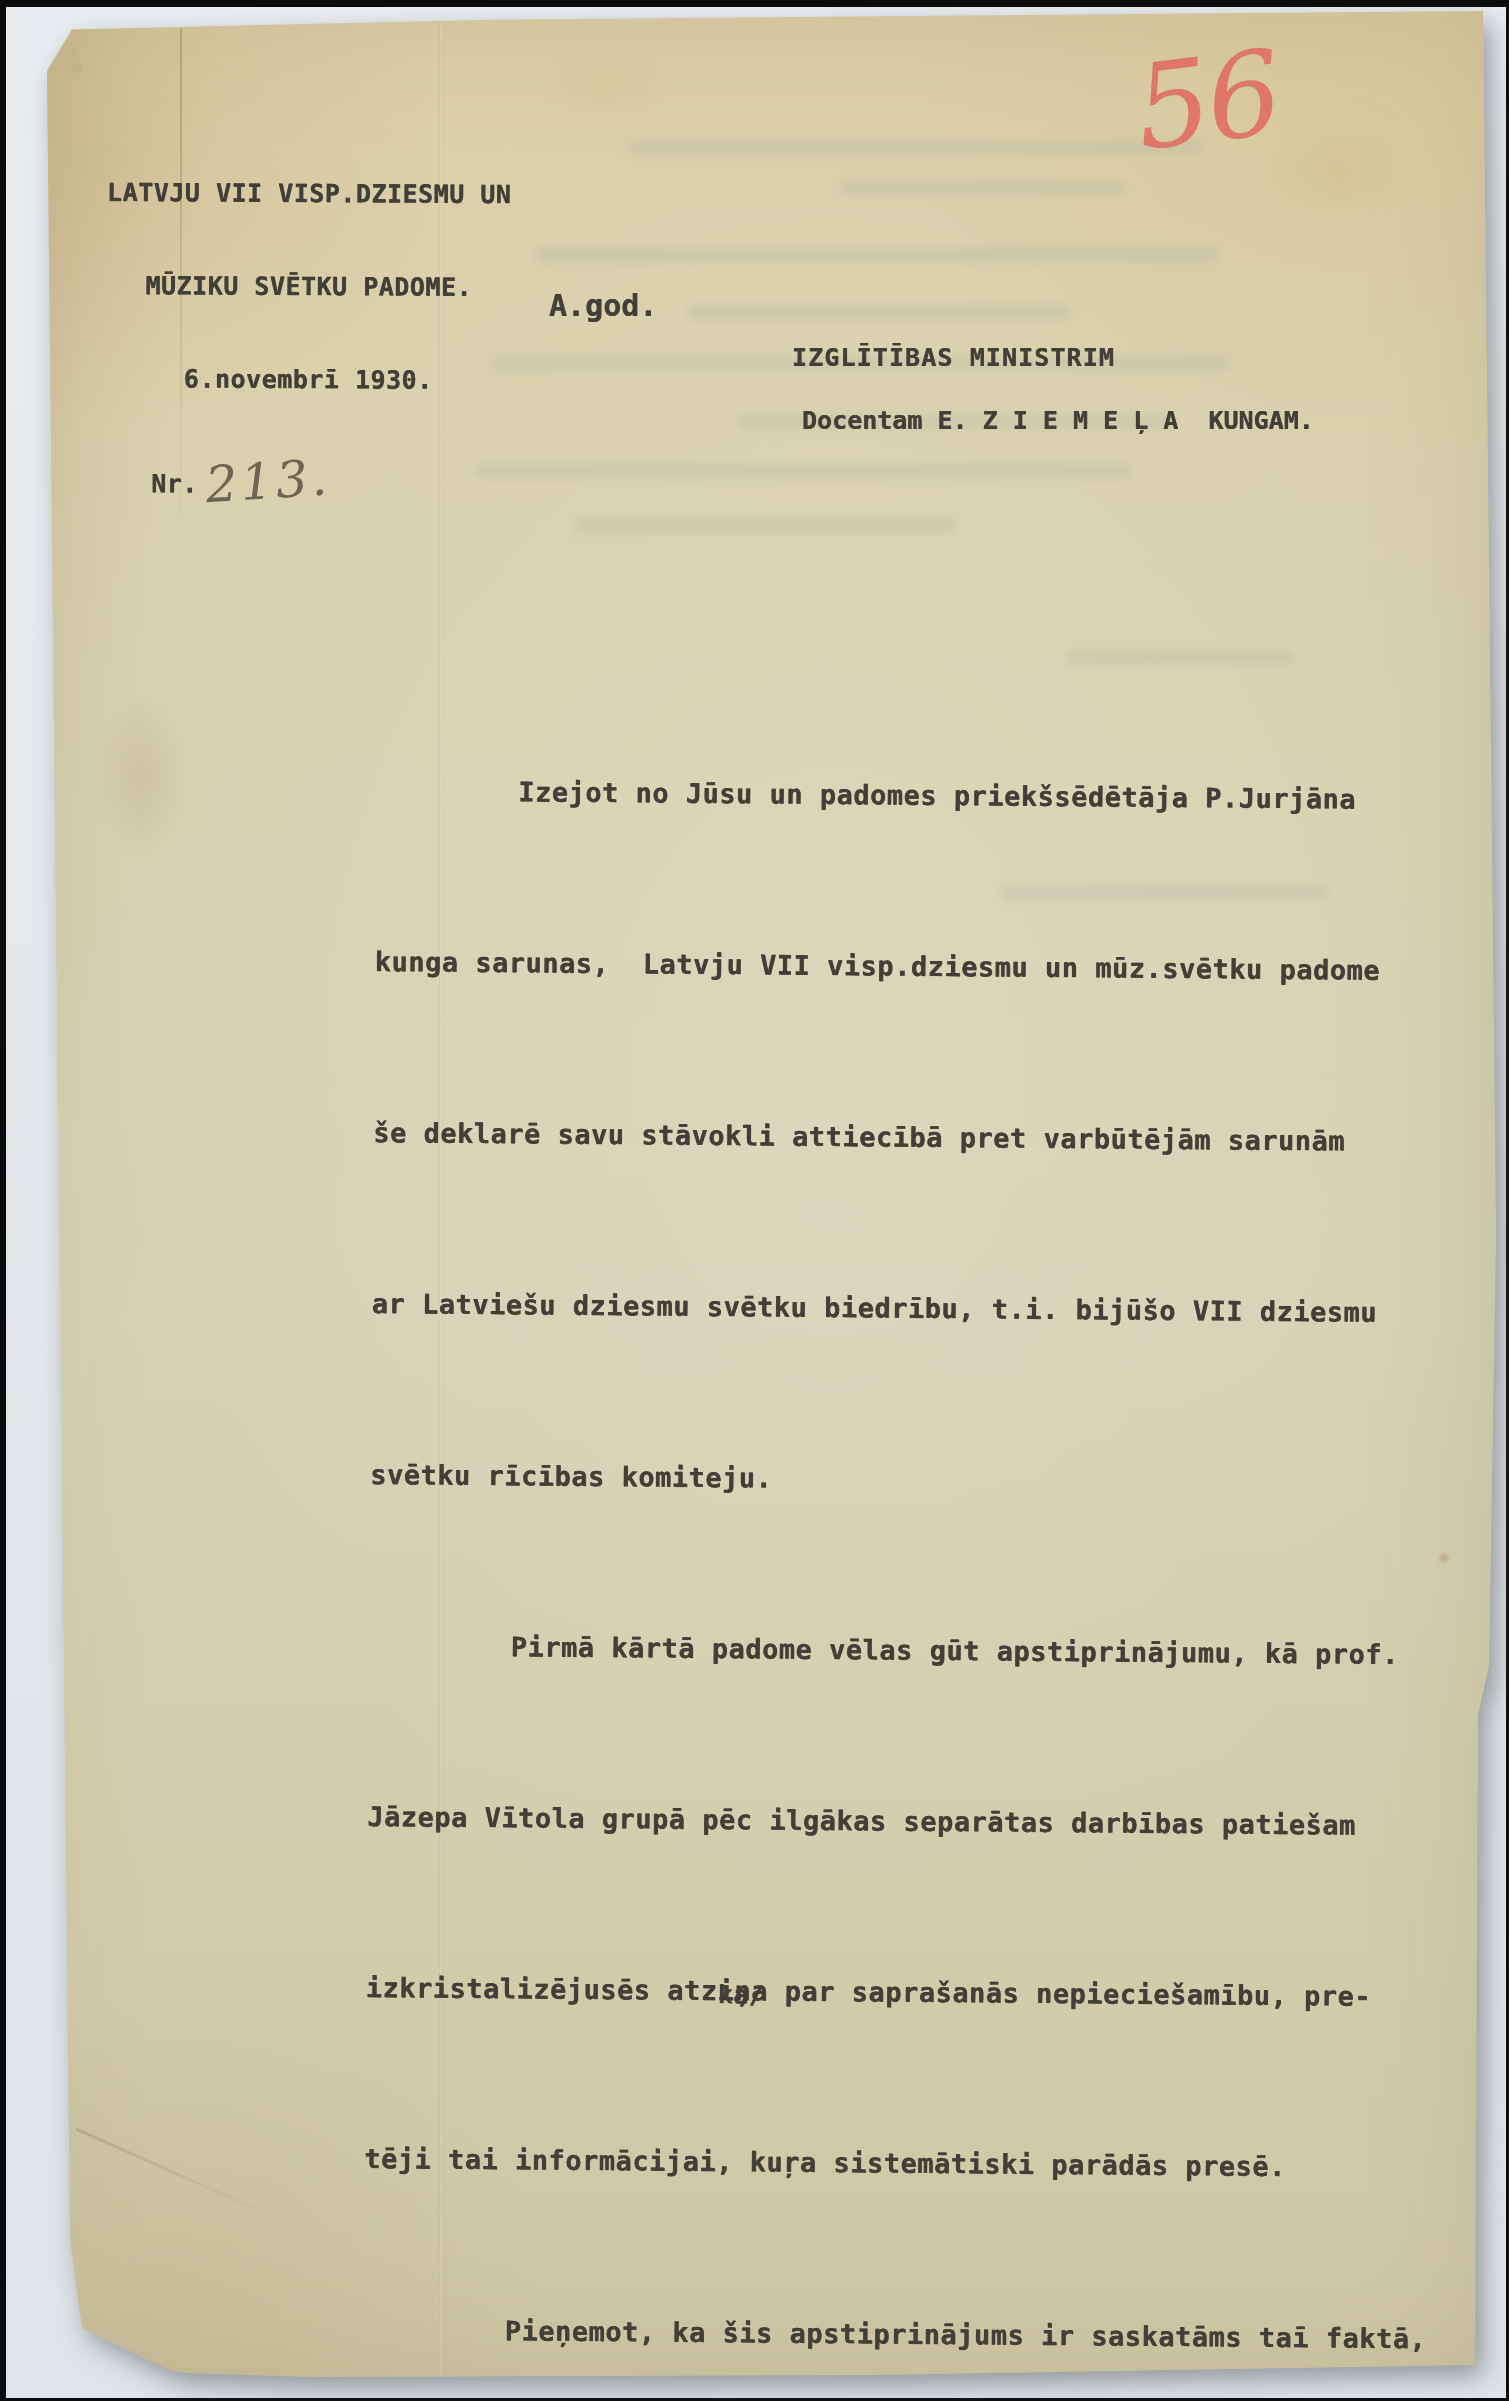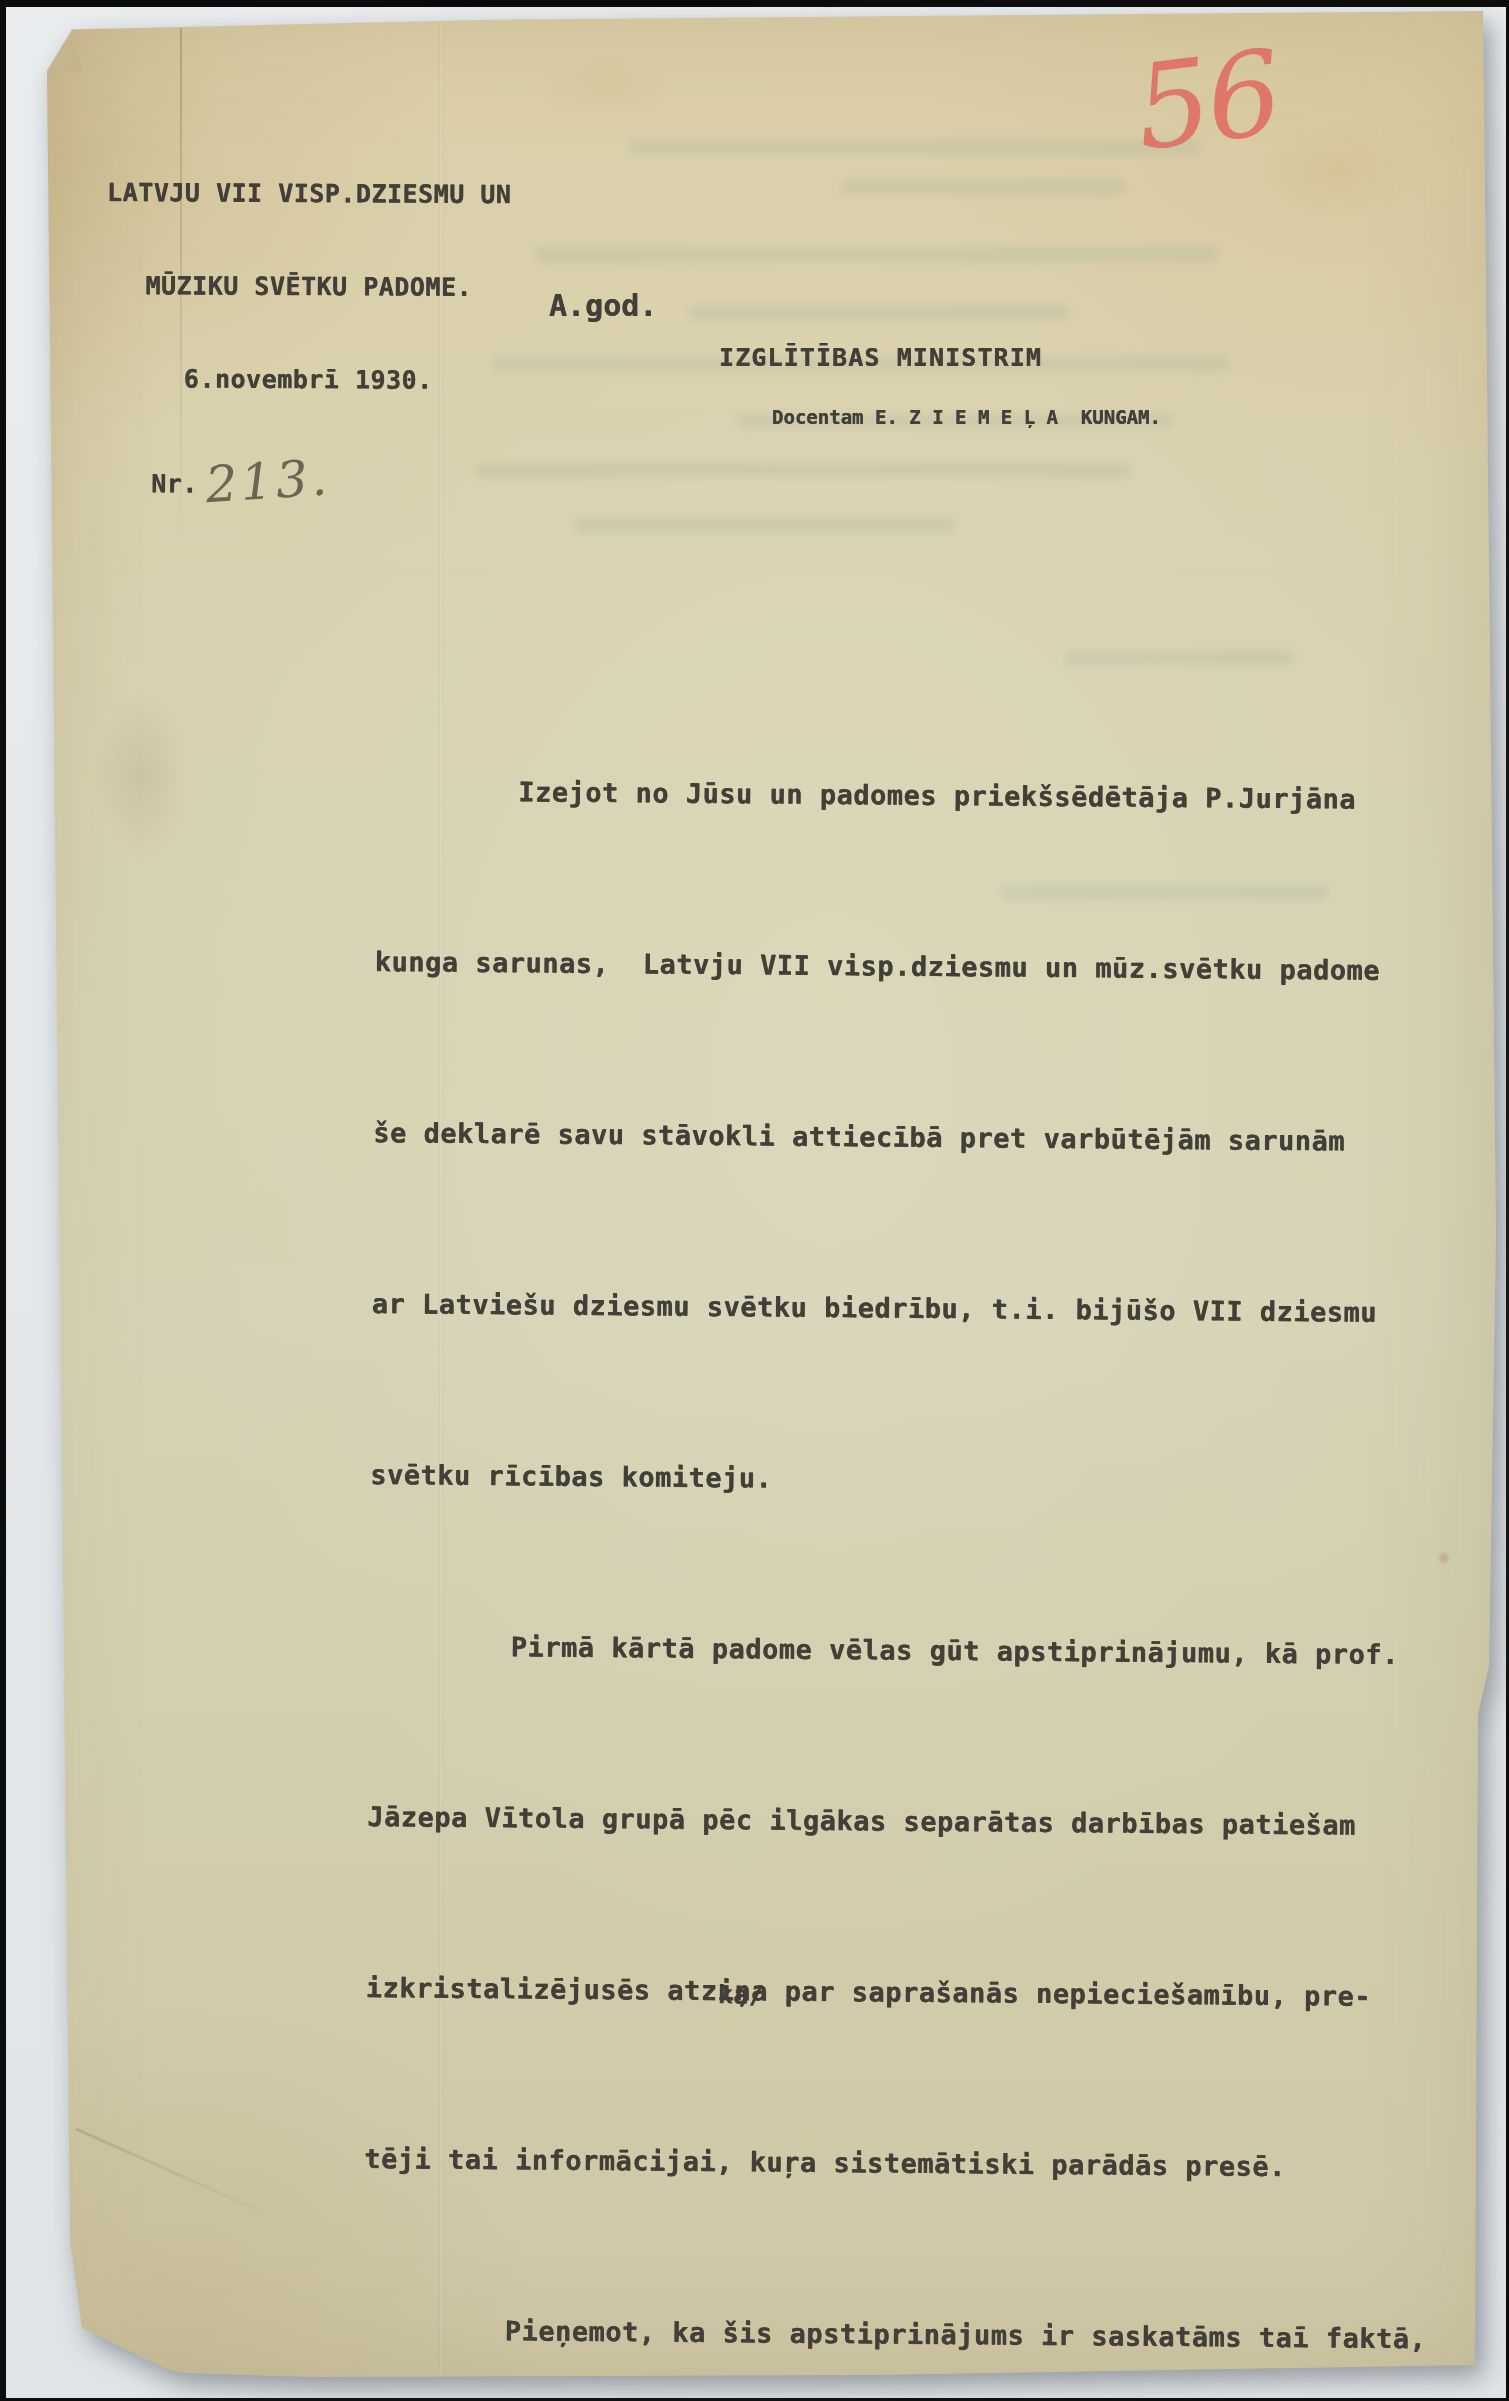--- a/index.html
+++ b/index.html
@@ -77,22 +77,22 @@
     text-shadow:none;letter-spacing:3.3px;
   }
   #stamp-56{
     position:absolute;left:1136px;top:32px;
     font-family:"DejaVu Serif","Liberation Serif",serif;
     font-style:italic;font-weight:normal;
     font-size:117px;color:rgba(224,101,92,.82);
     transform:rotate(-7deg);letter-spacing:-3.3px;
   }
   #salutation{position:absolute;left:549px;top:288px;font-size:30px;}
-  #recipient1{position:absolute;left:719px;top:343px;font-size:25px;letter-spacing:1.1px;}
-  #recipient2{position:absolute;left:772px;top:406px;font-size:19px;}
+  #recipient1{position:absolute;left:792px;top:343px;font-size:25px;letter-spacing:1.1px;}
+  #recipient2{position:absolute;left:802px;top:406px;font-size:25px;}
   #body-block{
     position:absolute;left:378px;top:591px;width:1054px;
     font-size:27px;line-height:57px;letter-spacing:0.5px;
     transform:rotate(.5deg);transform-origin:top left;
   }
   .bl{height:57px;}
   .ind{padding-left:142px;}
   #insert-ka{
     position:absolute;left:352px;top:1388px;
     font-size:25px;line-height:25px;

